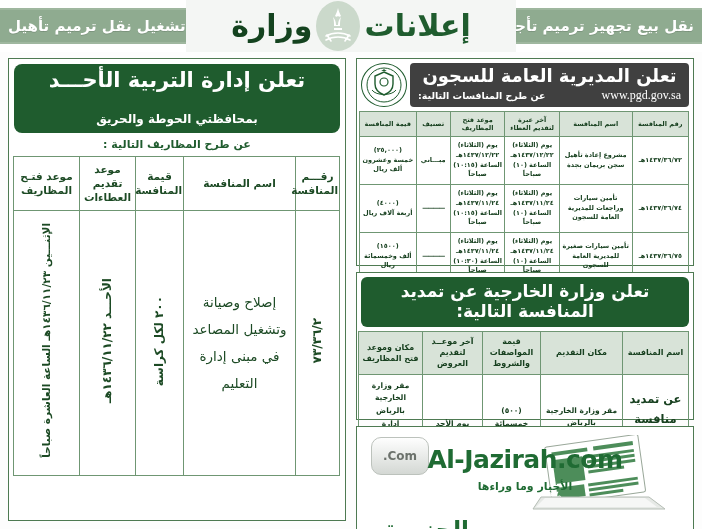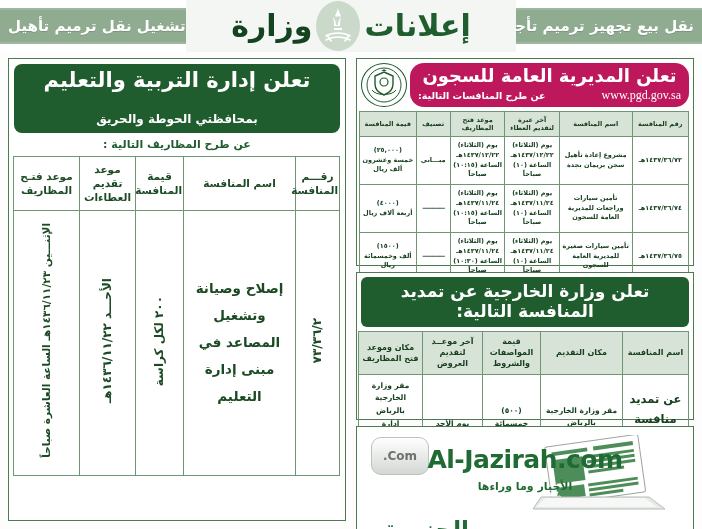--- a/index.html
+++ b/index.html
@@ -129,43 +129,43 @@
   .vert {
     writing-mode: vertical-rl;
     transform: rotate(180deg);
     white-space: nowrap;
     font-size: 12px; font-weight: bold;
     display: inline-block;
     line-height: 1.2;
   }
   .vert.small { font-size: 10.5px; }
   .cell-name {
-    font-size: 13.5px; font-weight: bold;
+    font-size: 13.5px; font-weight: normal;
     line-height: 2.0;
     padding: 0 4px;
   }
 
   
   .pgd-head {
     display: flex; align-items: stretch;
     margin: 4px;
     gap: 3px;
   }
   .pgd-logo {
     width: 46px; height: 44px;
     border: 1.5px solid #1f5c2e;
     border-radius: 50%;
     display: flex; align-items: center; justify-content: center;
     flex: 0 0 auto;
     background: #ffffff;
   }
   .pgd-title {
     flex: 1;
-    background: #be185d;
-    border-radius: 14px;
+    background: #404040;
+    border-radius: 4px;
     color: #fff;
     padding: 3px 8px 4px;
     display: flex; flex-direction: column; justify-content: center;
   }
   .pgd-title-main { font-size: 18px; font-weight: bold; line-height: 1.1; text-align:center; }
   .pgd-title-row {
     display:flex; align-items:center; justify-content: space-between;
     margin-top: 2px;
   }
   .pgd-title-sub { font-size: 9.5px; font-weight: bold; }
@@ -281,21 +281,21 @@
             <path d="M6 29 l4 6 M28 29 l-4 6"></path>
           </g>
         </svg>
       </div>
       <div class="banner-ar dark">وزارة</div>
     </div>
   </div>
 
   <div class="panel" id="panel-left">
     <div class="title-bar">
-      <div class="title-main">تعلن إدارة التربية والتعليم</div>
+      <div class="title-main">تعلن إدارة التربية الأحـــد</div>
       <div class="title-sub">بمحافظتي الحوطة والحريق</div>
     </div>
     <div class="sub-note">عن طرح المظاريف التالية :</div>
 
     <table class="grid" id="left-table">
       <colgroup>
         <col style="width:44px">
           <col style="width:112px">
           <col style="width:48px">
         <col style="width:56px">

